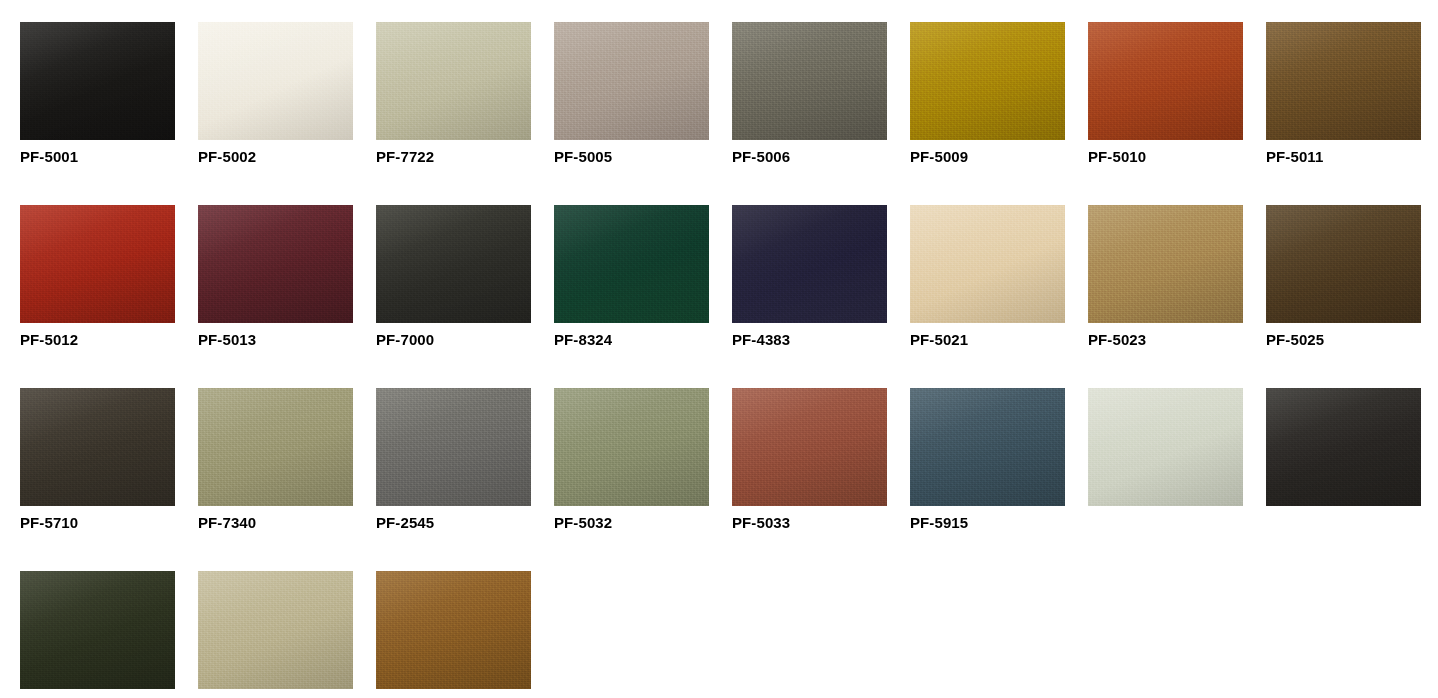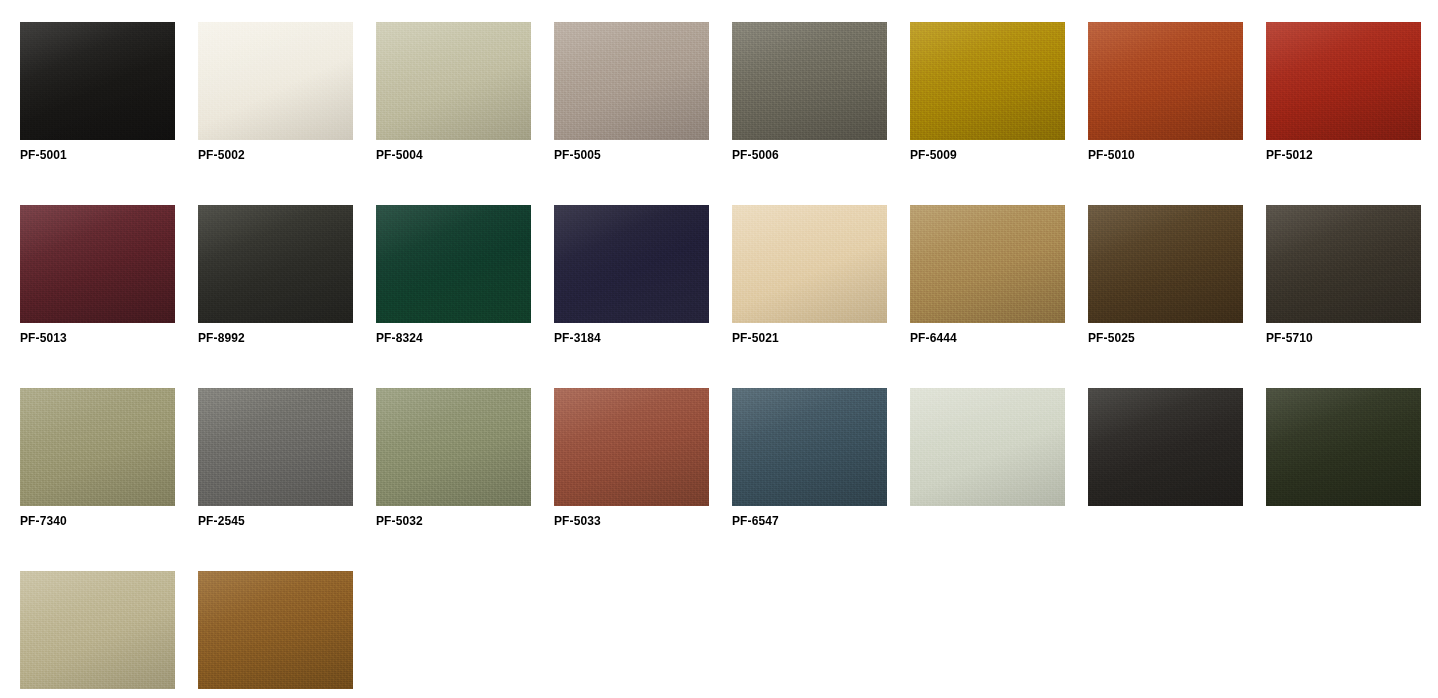--- a/index.html
+++ b/index.html
@@ -54,21 +54,21 @@
     content: "";
     position: absolute;
     inset: 0;
     background:
       linear-gradient(155deg, rgba(255,255,255,0.14) 0%, rgba(255,255,255,0.03) 32%,
                               rgba(0,0,0,0.00) 55%, rgba(0,0,0,0.10) 100%);
     pointer-events: none;
   }
 
   .swatch-label {
-    font-size: 12px;
+    font-size: 15px;
     font-weight: bold;
     color: #000000;
     letter-spacing: 0.1px;
     padding-top: 9px;
     line-height: 1;
     white-space: nowrap;
   }
 </style>
 </head>
 <body>
@@ -77,65 +77,69 @@
     <div class="swatch-cell">
       <div class="swatch-chip" style="background: linear-gradient(168deg, rgb(35, 34, 32) 0%, rgb(26, 25, 23) 48%, rgb(19, 18, 17) 100%);"></div>
       <div class="swatch-label">PF-5001</div>
     </div>
     <div class="swatch-cell">
       <div class="swatch-chip" style="background: linear-gradient(168deg, rgb(246, 243, 234) 0%, rgb(240, 236, 225) 48%, rgb(230, 224, 210) 100%);"></div>
       <div class="swatch-label">PF-5002</div>
     </div>
     <div class="swatch-cell">
       <div class="swatch-chip" style="background: linear-gradient(168deg, rgb(205, 203, 178) 0%, rgb(195, 192, 165) 48%, rgb(182, 179, 151) 100%);"></div>
-      <div class="swatch-label">PF-5004</div>
+      <div class="swatch-label">PF-7722</div>
     </div>
     <div class="swatch-cell">
       <div class="swatch-chip" style="background: linear-gradient(168deg, rgb(182, 169, 157) 0%, rgb(173, 160, 148) 48%, rgb(161, 148, 138) 100%);"></div>
       <div class="swatch-label">PF-5005</div>
     </div>
     <div class="swatch-cell">
       <div class="swatch-chip" style="background: linear-gradient(168deg, rgb(122, 119, 105) 0%, rgb(111, 108, 94) 48%, rgb(96, 93, 82) 100%);"></div>
       <div class="swatch-label">PF-5006</div>
     </div>
     <div class="swatch-cell">
       <div class="swatch-chip" style="background: linear-gradient(168deg, rgb(184, 149, 12) 0%, rgb(171, 138, 8) 48%, rgb(154, 124, 6) 100%);"></div>
       <div class="swatch-label">PF-5009</div>
     </div>
     <div class="swatch-cell">
       <div class="swatch-chip" style="background: linear-gradient(168deg, rgb(180, 77, 34) 0%, rgb(168, 68, 28) 48%, rgb(150, 58, 22) 100%);"></div>
       <div class="swatch-label">PF-5010</div>
     </div>
     <div class="swatch-cell">
+      <div class="swatch-chip" style="background: linear-gradient(168deg, rgb(123, 90, 44) 0%, rgb(109, 79, 37) 48%, rgb(92, 66, 32) 100%);"></div>
+      <div class="swatch-label">PF-5011</div>
+    </div>
+    <div class="swatch-cell">
       <div class="swatch-chip" style="background: linear-gradient(168deg, rgb(176, 44, 27) 0%, rgb(164, 38, 23) 48%, rgb(142, 32, 19) 100%);"></div>
       <div class="swatch-label">PF-5012</div>
     </div>
     <div class="swatch-cell">
       <div class="swatch-chip" style="background: linear-gradient(168deg, rgb(103, 38, 46) 0%, rgb(92, 34, 41) 48%, rgb(77, 29, 35) 100%);"></div>
       <div class="swatch-label">PF-5013</div>
     </div>
     <div class="swatch-cell">
       <div class="swatch-chip" style="background: linear-gradient(168deg, rgb(55, 55, 47) 0%, rgb(46, 46, 41) 48%, rgb(38, 38, 34) 100%);"></div>
-      <div class="swatch-label">PF-8992</div>
+      <div class="swatch-label">PF-7000</div>
     </div>
     <div class="swatch-cell">
       <div class="swatch-chip" style="background: linear-gradient(168deg, rgb(14, 58, 43) 0%, rgb(16, 61, 44) 48%, rgb(20, 71, 47) 100%);"></div>
       <div class="swatch-label">PF-8324</div>
     </div>
     <div class="swatch-cell">
       <div class="swatch-chip" style="background: linear-gradient(168deg, rgb(30, 28, 51) 0%, rgb(34, 32, 58) 48%, rgb(42, 40, 66) 100%);"></div>
-      <div class="swatch-label">PF-3184</div>
+      <div class="swatch-label">PF-4383</div>
     </div>
     <div class="swatch-cell">
       <div class="swatch-chip" style="background: linear-gradient(168deg, rgb(234, 216, 184) 0%, rgb(228, 208, 172) 48%, rgb(217, 196, 157) 100%);"></div>
       <div class="swatch-label">PF-5021</div>
     </div>
     <div class="swatch-cell">
       <div class="swatch-chip" style="background: linear-gradient(168deg, rgb(178, 149, 94) 0%, rgb(171, 140, 84) 48%, rgb(156, 127, 73) 100%);"></div>
-      <div class="swatch-label">PF-6444</div>
+      <div class="swatch-label">PF-5023</div>
     </div>
     <div class="swatch-cell">
       <div class="swatch-chip" style="background: linear-gradient(168deg, rgb(90, 69, 39) 0%, rgb(81, 61, 34) 48%, rgb(69, 51, 28) 100%);"></div>
       <div class="swatch-label">PF-5025</div>
     </div>
     <div class="swatch-cell">
       <div class="swatch-chip" style="background: linear-gradient(168deg, rgb(67, 60, 49) 0%, rgb(59, 53, 43) 48%, rgb(51, 46, 38) 100%);"></div>
       <div class="swatch-label">PF-5710</div>
     </div>
     <div class="swatch-cell">
@@ -149,21 +153,21 @@
     <div class="swatch-cell">
       <div class="swatch-chip" style="background: linear-gradient(168deg, rgb(149, 154, 121) 0%, rgb(141, 146, 112) 48%, rgb(130, 135, 104) 100%);"></div>
       <div class="swatch-label">PF-5032</div>
     </div>
     <div class="swatch-cell">
       <div class="swatch-chip" style="background: linear-gradient(168deg, rgb(161, 89, 68) 0%, rgb(151, 80, 60) 48%, rgb(135, 71, 51) 100%);"></div>
       <div class="swatch-label">PF-5033</div>
     </div>
     <div class="swatch-cell">
       <div class="swatch-chip" style="background: linear-gradient(168deg, rgb(69, 92, 105) 0%, rgb(62, 84, 96) 48%, rgb(54, 75, 86) 100%);"></div>
-      <div class="swatch-label">PF-6547</div>
+      <div class="swatch-label">PF-5915</div>
     </div>
     <div class="swatch-cell unlabeled">
       <div class="swatch-chip" style="background: linear-gradient(168deg, rgb(221, 224, 211) 0%, rgb(211, 215, 200) 48%, rgb(200, 204, 189) 100%);"></div>
     </div>
     <div class="swatch-cell unlabeled">
       <div class="swatch-chip" style="background: linear-gradient(168deg, rgb(50, 48, 44) 0%, rgb(42, 39, 36) 48%, rgb(35, 33, 30) 100%);"></div>
     </div>
     <div class="swatch-cell unlabeled">
       <div class="swatch-chip" style="background: linear-gradient(168deg, rgb(52, 58, 37) 0%, rgb(45, 51, 32) 48%, rgb(38, 43, 27) 100%);"></div>
     </div>

